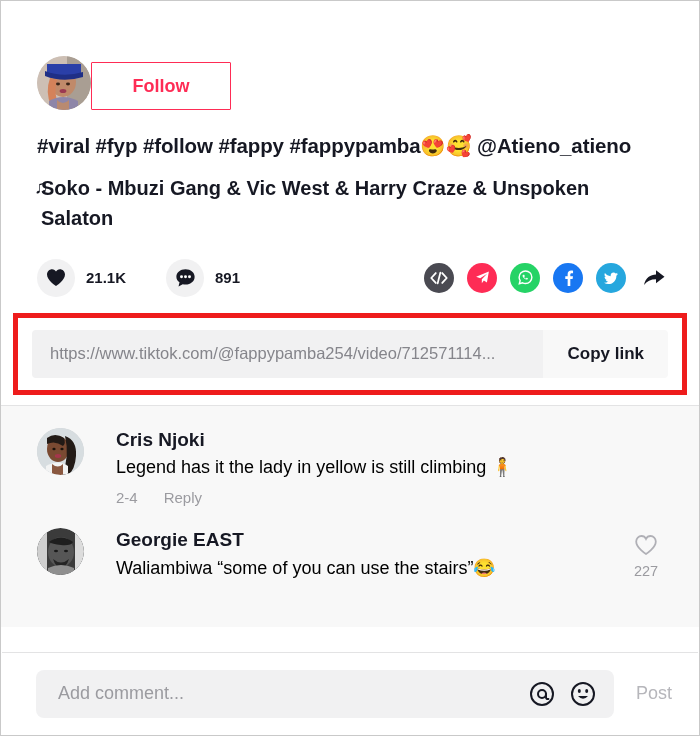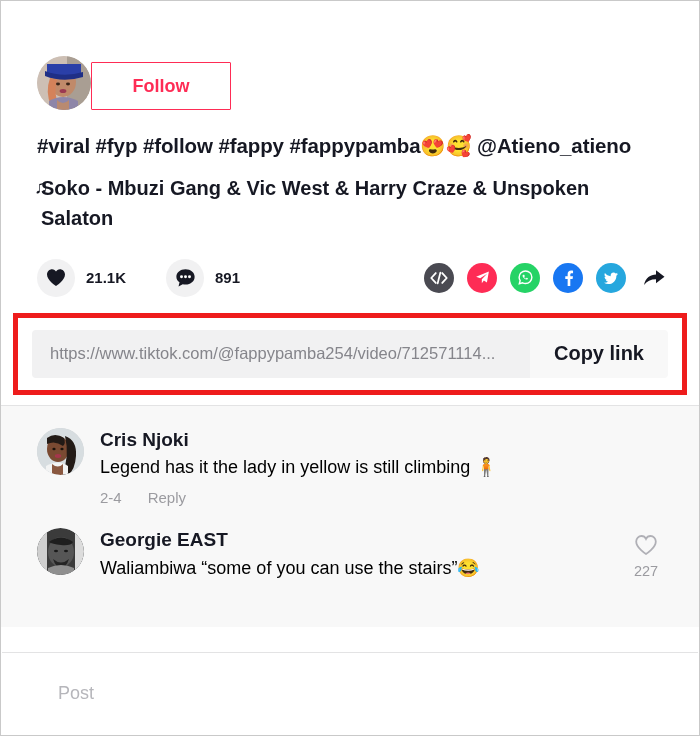--- a/index.html
+++ b/index.html
@@ -168,21 +168,21 @@
     display: flex;
     align-items: center;
     padding: 8px 18px;
     white-space: nowrap;
     overflow: hidden;
   }
   .copy-link {
     flex: 0 0 auto;
     background: #f8f8f8;
     color: #161823;
-    font-size: 20px;
+    font-size: 17px;
     font-weight: bold;
     display: flex;
     align-items: center;
     padding: 0 24px;
     cursor: pointer;
     border: none;
     font-family: "Liberation Sans", sans-serif;
   }
 
   
@@ -192,20 +192,21 @@
     background: #f8f8f8;
     padding: 22px 30px 0 36px;
     height: 222px;
     box-sizing: border-box;
     overflow: hidden;
   }
   .comment {
     display: flex;
     align-items: flex-start;
     margin-bottom: 22px;
+    gap: 16px;
   }
   .c-avatar {
     width: 47px;
     height: 47px;
     border-radius: 50%;
     flex: 0 0 47px;
     overflow: hidden;
     background: #cfd3d6;
   }
   .c-avatar svg { display: block; width: 100%; height: 100%; }
@@ -461,16 +462,36 @@
         <svg width="24" height="22" viewBox="0 0 24 22">
           <path d="M12 20 C12 20 2.2 14 2.2 7.5 C2.2 4.3 4.7 2 7.4 2 C9.4 2 11.2 3.2 12 4.9 C12.8 3.2 14.6 2 16.6 2 C19.3 2 21.8 4.3 21.8 7.5 C21.8 14 12 20 12 20 Z" fill="none" stroke="#b0b0b6" stroke-width="1.8"></path>
         </svg>
         <div class="c-like-count">227</div>
       </div>
     </div>
 
   </div>
 
   <div class="footer">
+    <div class="comment-input-wrap">
+      <input class="comment-input" type="text" placeholder="Add comment..." style="">
+      <div class="input-icons">
+        <span class="input-icon">
+          <svg width="26" height="26" viewBox="0 0 26 26">
+            <circle cx="13" cy="13" r="11" fill="none" stroke="#161823" stroke-width="2"></circle>
+            <circle cx="13" cy="13" r="4" fill="none" stroke="#161823" stroke-width="2"></circle>
+            <path d="M17 13 L17 16 Q17 18.5 19.4 18" fill="none" stroke="#161823" stroke-width="2" stroke-linecap="round"></path>
+          </svg>
+        </span>
+        <span class="input-icon">
+          <svg width="26" height="26" viewBox="0 0 26 26">
+            <circle cx="13" cy="13" r="11" fill="none" stroke="#161823" stroke-width="2"></circle>
+            <ellipse cx="9.3" cy="10" rx="1.5" ry="2" fill="#161823"></ellipse>
+            <ellipse cx="16.7" cy="10" rx="1.5" ry="2" fill="#161823"></ellipse>
+            <path d="M8 15 Q13 20.5 18 15 Z" fill="#161823"></path>
+          </svg>
+        </span>
+      </div>
+    </div>
     <button class="post-button">Post</button>
   </div>
 
 </div>
 
 </body></html>

